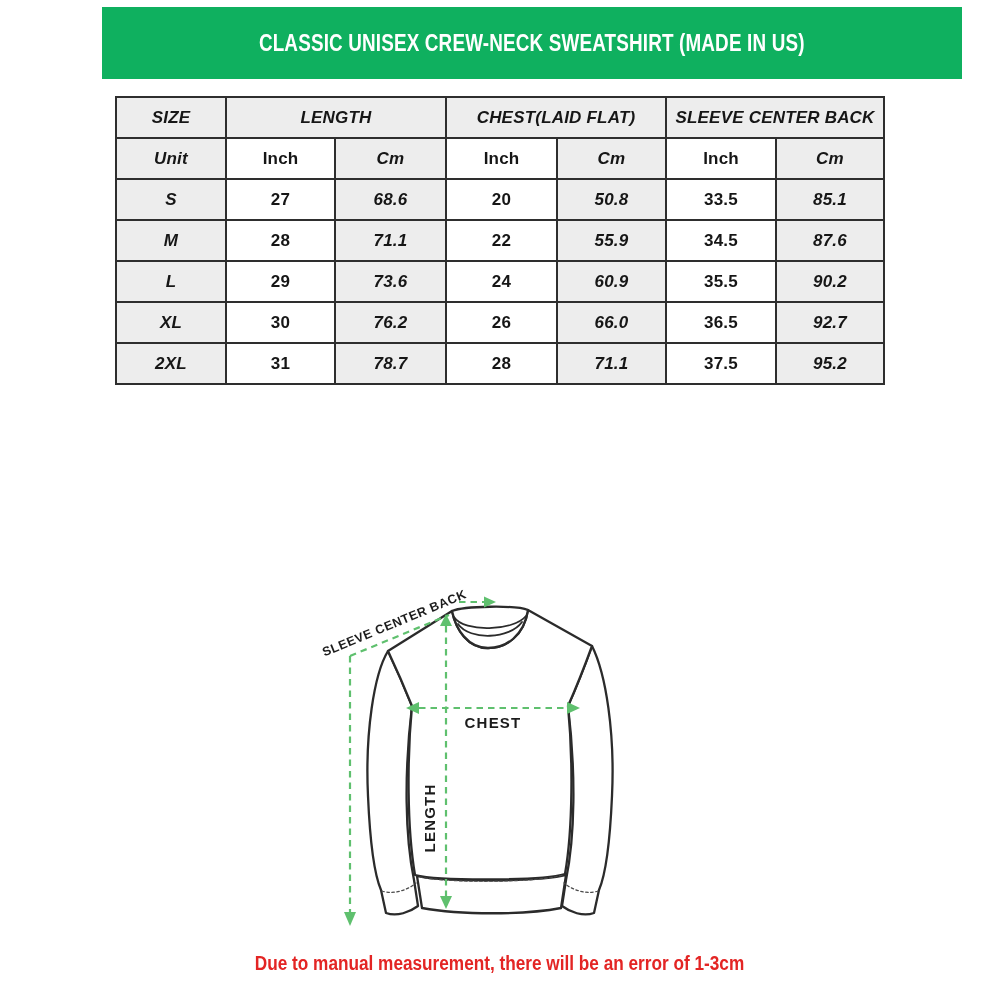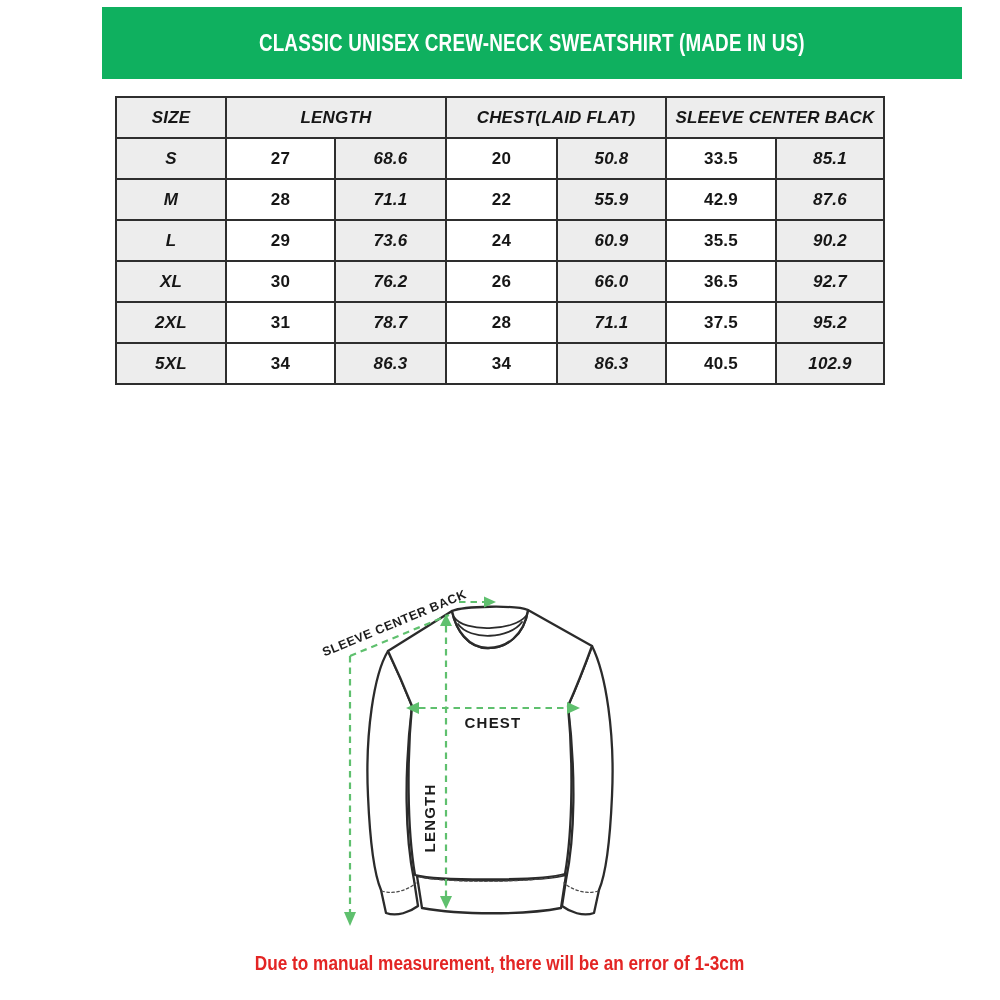--- a/index.html
+++ b/index.html
@@ -45,38 +45,47 @@
       <col style="width:110px">
     <col style="width:108px">
   </colgroup>
   <thead>
     <tr>
       <th class="gray">SIZE</th>
       <th class="gray" colspan="2">LENGTH</th>
       <th class="gray" colspan="2">CHEST(LAID FLAT)</th>
       <th class="gray" colspan="2">SLEEVE CENTER BACK</th>
     </tr>
+    <tr>
+      <th class="gray">Unit</th>
+      <th class="white">Inch</th>
+      <th class="gray">Cm</th>
+      <th class="white">Inch</th>
+      <th class="gray">Cm</th>
+      <th class="white">Inch</th>
+      <th class="gray">Cm</th>
+    </tr>
   </thead>
   <tbody id="size-rows">
       <tr>
         <th class="gray">S</th>
         <td class="white">27</td>
         <td class="gray">68.6</td>
         <td class="white">20</td>
         <td class="gray">50.8</td>
         <td class="white">33.5</td>
         <td class="gray">85.1</td>
       </tr>
       <tr>
         <th class="gray">M</th>
         <td class="white">28</td>
         <td class="gray">71.1</td>
         <td class="white">22</td>
         <td class="gray">55.9</td>
-        <td class="white">42.9</td>
+        <td class="white">34.5</td>
         <td class="gray">87.6</td>
       </tr>
       <tr>
         <th class="gray">L</th>
         <td class="white">29</td>
         <td class="gray">73.6</td>
         <td class="white">24</td>
         <td class="gray">60.9</td>
         <td class="white">35.5</td>
         <td class="gray">90.2</td>
@@ -91,29 +100,20 @@
         <td class="gray">92.7</td>
       </tr>
       <tr>
         <th class="gray">2XL</th>
         <td class="white">31</td>
         <td class="gray">78.7</td>
         <td class="white">28</td>
         <td class="gray">71.1</td>
         <td class="white">37.5</td>
         <td class="gray">95.2</td>
-      </tr>
-      <tr>
-        <th class="gray">5XL</th>
-        <td class="white">34</td>
-        <td class="gray">86.3</td>
-        <td class="white">34</td>
-        <td class="gray">86.3</td>
-        <td class="white">40.5</td>
-        <td class="gray">102.9</td>
       </tr>
     </tbody>
 </table>
 
 <svg class="diagram" viewBox="0 0 400 360" xmlns="http://www.w3.org/2000/svg">
   <g fill="#ffffff" stroke="#2b2b2b" stroke-width="2.3" stroke-linejoin="round" stroke-linecap="round">
     <path d="M88,73 C74,96 65,155 68,218 C70,264 75,298 81,312 L86,335 C97,339 110,334 118,328 L114,302 C105,258 104,195 112,128 C104,108 96,90 88,73 Z"></path>
     <path d="M292,68 C306,96 315,155 312,218 C310,264 305,298 299,312 L294,335 C283,339 270,334 262,328 L266,302 C275,258 276,195 268,128 C276,110 284,90 292,68 Z"></path>
     <path d="M152,33 L88,73 C96,90 104,108 112,128 C107,180 107,250 115,297 C140,303 240,303 265,296 C273,250 273,180 268,128 C276,110 284,90 292,68 L228,32 C224,58 206,70 188,70 C168,70 156,52 152,33 Z"></path>
     <path d="M117,298 L122,330 C160,337 225,337 261,330 L266,297 C240,304 140,304 117,298 Z"></path>

